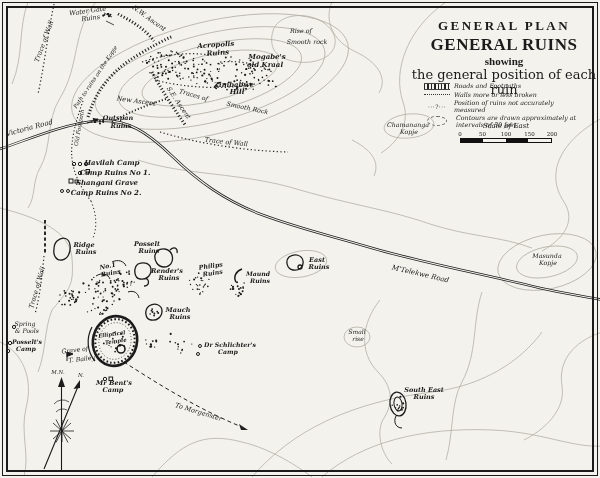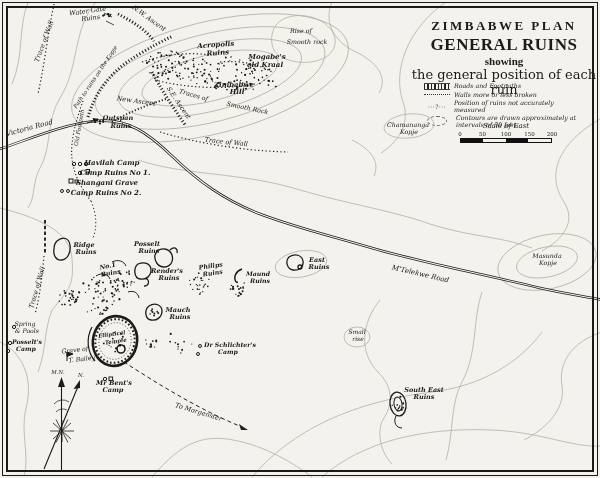--- a/index.html
+++ b/index.html
@@ -623,21 +623,21 @@
         <text x="424" y="392" font-size="6.5" class="ml b">South East</text>
         <text x="424" y="399" font-size="6.5" class="ml b">Ruins</text>
       </g>
   </svg>
 
   <div class="frame-outer"></div>
   <div class="frame-inner"></div>
 
   <div class="overlay">
     <div class="titleblock">
-      <div class="t1">ZIMBABWE PLAN</div>
+      <div class="t1">GENERAL PLAN</div>
       <div class="t3">GENERAL RUINS</div>
       <div class="t4">showing</div>
       <div class="t5">the general position of each ruin</div>
     </div>
 
     <div class="legend">
       <div class="lrow">
         <span class="sym sym-road"></span>
         <span>Roads and Footpaths</span>
       </div>

